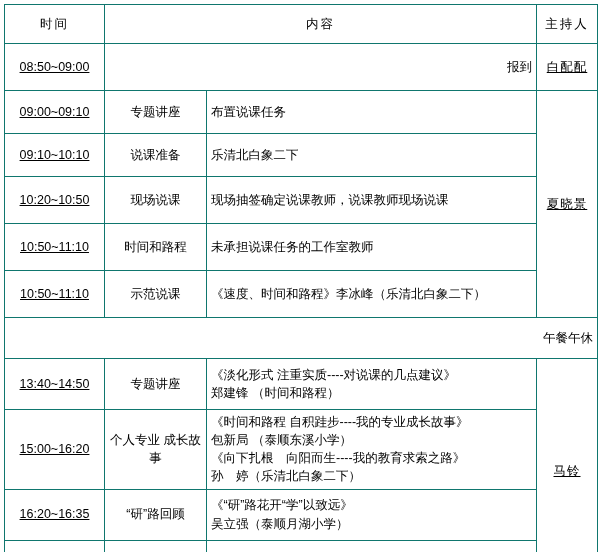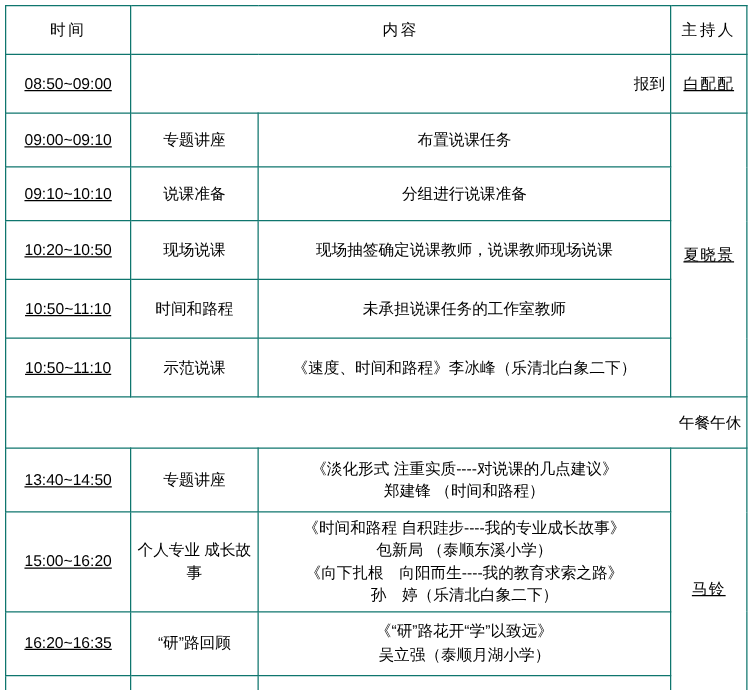--- a/index.html
+++ b/index.html
@@ -49,21 +49,21 @@
     font-size: 12px;
     letter-spacing: 0px;
     white-space: nowrap;
     text-decoration: underline;
   }
   .topic-cell {
     text-align: center;
     font-size: 12.5px;
   }
   .detail-cell {
-    text-align: center;
+    text-align: left;
     font-size: 12.5px;
     padding-left: 6px;
     margin-top: 16px;
   }
   .detail-cell .line { display: block; white-space: pre; }
   .host-cell {
     text-align: center;
     font-size: 13.5px;
     letter-spacing: 1px;
     text-decoration: underline;
@@ -109,21 +109,21 @@
         <td class="detail-cell">
           <span class="line">布置说课任务</span>
         </td>
         <td class="host-cell" rowspan="5">夏晓景</td>
       </tr>
 
       <tr class="row-std">
         <td class="time-cell">09:10~10:10</td>
         <td class="topic-cell">说课准备</td>
         <td class="detail-cell">
-          <span class="line">分组进行说课准备</span>
+          <span class="line">乐清北白象二下</span>
         </td>
       </tr>
 
       <tr class="row-tall">
         <td class="time-cell">10:20~10:50</td>
         <td class="topic-cell">现场说课</td>
         <td class="detail-cell">
           <span class="line">现场抽签确定说课教师，说课教师现场说课</span>
         </td>
       </tr>

